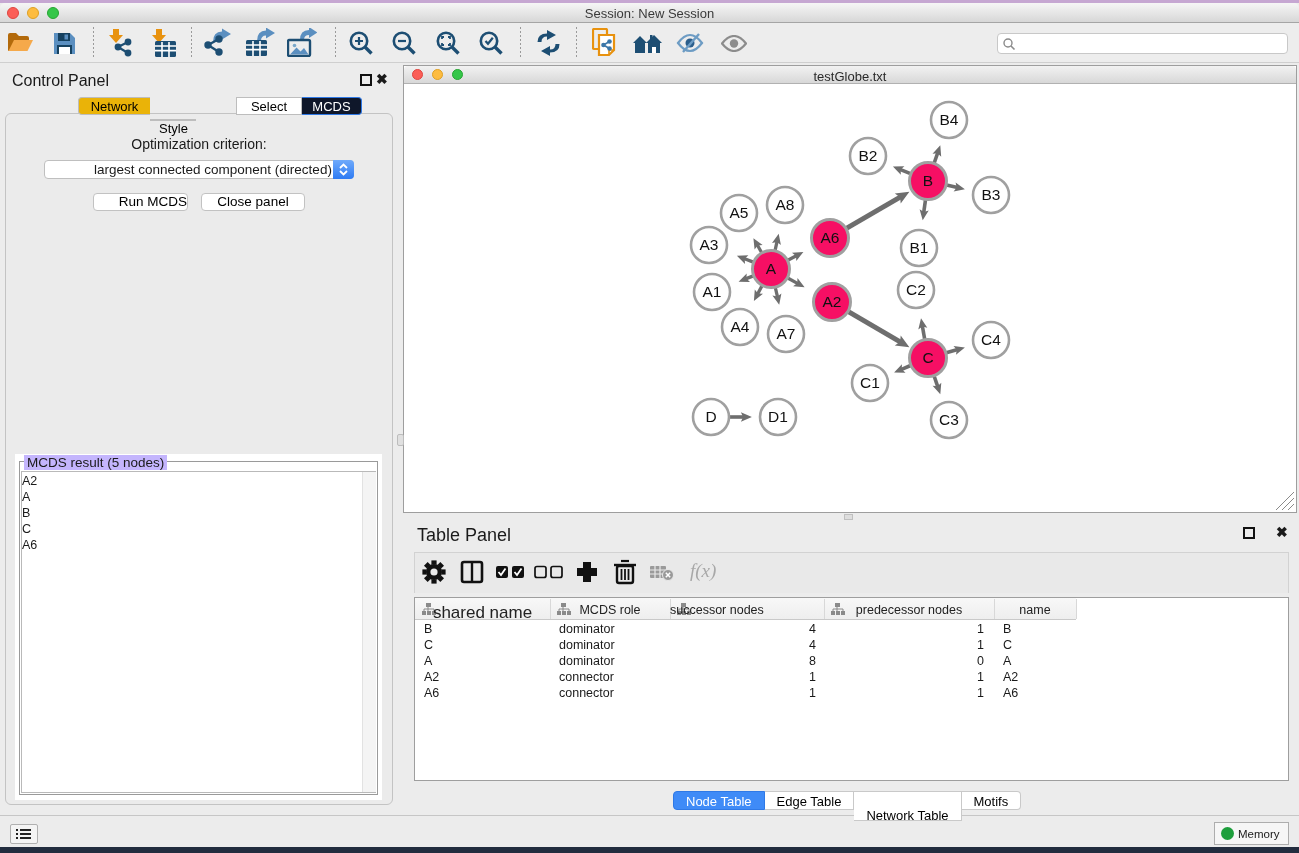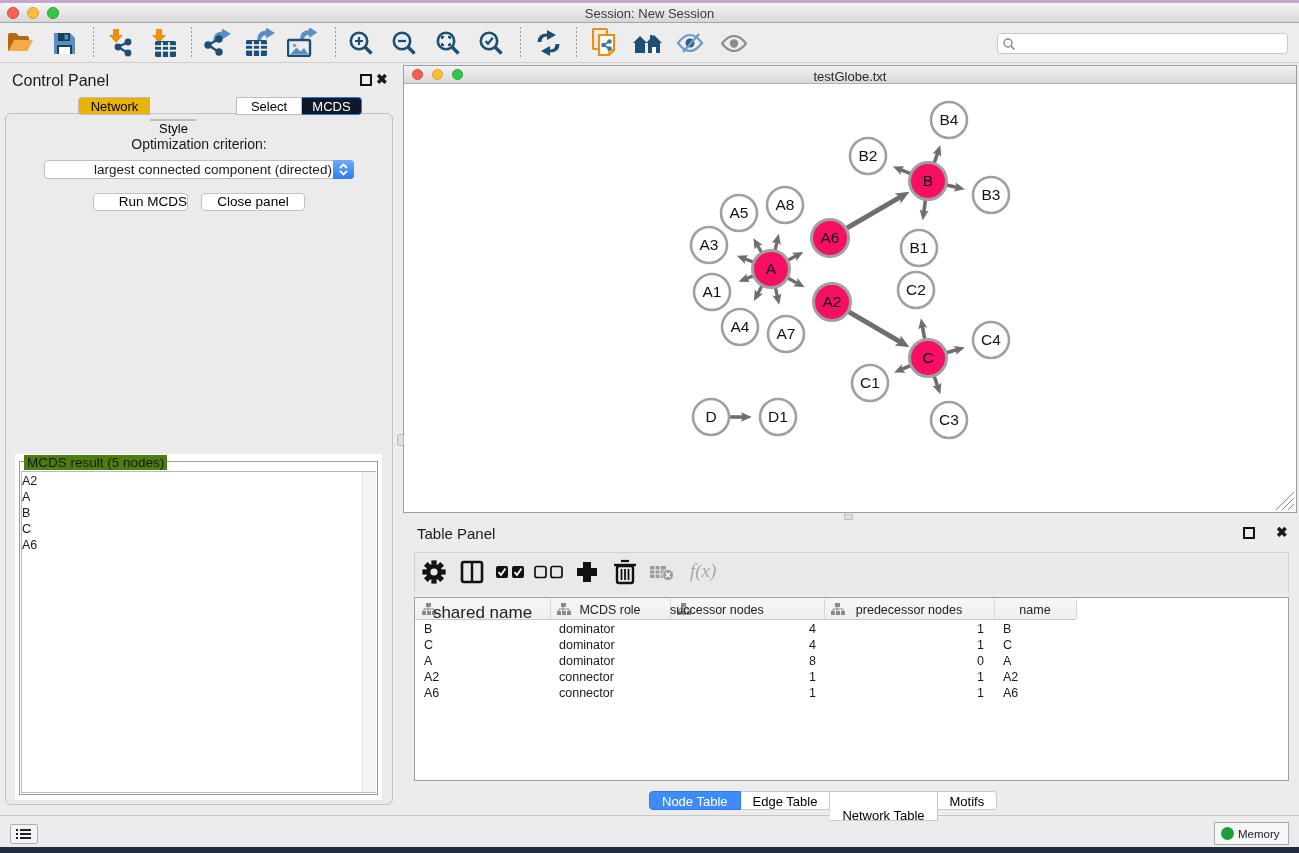--- a/index.html
+++ b/index.html
@@ -163,21 +163,21 @@
 <svg class="abs" style="left:333px;top:160px;" width="21" height="19">
     <path d="M7 8 L10.5 4.5 L14 8" stroke="#fff" stroke-width="1.8" fill="none"></path>
     <path d="M7 11 L10.5 14.5 L14 11" stroke="#fff" stroke-width="1.8" fill="none"></path>
   </svg>
 
 <div class="abs" style="left:93px;top:193px;width:95px;height:18px;background:#fff;border:1px solid #c2c2c2;border-radius:4px;box-sizing:border-box;text-align:right;font-size:13.5px;line-height:16px;">Run MCDS</div>
 <div class="abs" style="left:201px;top:193px;width:104px;height:18px;background:#fff;border:1px solid #c2c2c2;border-radius:4px;box-sizing:border-box;text-align:center;font-size:13.5px;line-height:16px;">Close panel</div>
 
 <div class="abs" style="left:15px;top:454px;width:367px;height:346px;background:#fff;"></div>
 <div class="abs" style="left:19px;top:461px;width:359px;height:334px;border:1px solid #9a9a9a;box-sizing:border-box;"></div>
-<div class="abs" style="left:24px;top:455px;background:#4d7c0f;padding:0 3px;font-size:13.5px;color:#1a1a1a;">MCDS result (5 nodes)</div>
+<div class="abs" style="left:24px;top:455px;background:#c4b5fd;padding:0 3px;font-size:13.5px;color:#1a1a1a;">MCDS result (5 nodes)</div>
 <div class="abs" style="left:21px;top:471px;width:355px;height:322px;background:#fff;border:1px solid #b9b9b9;box-sizing:border-box;"></div>
 <div class="abs" style="left:362px;top:472px;width:14px;height:320px;background:#f4f4f4;border-left:1px solid #e2e2e2;box-sizing:border-box;"></div>
 <div class="txt" style="left:22px;top:473px;font-size:12.5px;line-height:16px;">A2<br>A<br>B<br>C<br>A6</div>
 
 <div class="abs" style="left:0;top:815px;width:1299px;height:32px;background:#ececec;border-top:1px solid #c6c6c6;"></div>
 <div class="abs" style="left:10px;top:824px;width:28px;height:20px;background:#f4f4f4;border:1px solid #b0b0b0;border-radius:2px;box-sizing:border-box;"></div>
 <svg class="abs" style="left:16px;top:829px;" width="16" height="11">
     <g fill="#222">
       <rect x="0" y="0" width="2" height="2"></rect>
       <rect x="4" y="0" width="11" height="2"></rect>
@@ -286,21 +286,21 @@
     <g stroke="#8a8a8a" stroke-width="1">
       <line x1="4" y1="22" x2="22" y2="4"></line>
       <line x1="10" y1="22" x2="22" y2="10"></line>
       <line x1="16" y1="22" x2="22" y2="16"></line>
     </g>
   </svg>
 
 <div class="abs" style="left:397px;top:434px;width:7px;height:12px;background:#e0e0e0;border:1px solid #bdbdbd;border-radius:2px;box-sizing:border-box;"></div>
 <div class="abs" style="left:844px;top:514px;width:9px;height:6px;background:#dedede;border:1px solid #c0c0c0;box-sizing:border-box;"></div>
 
-<div class="txt" style="left:417px;top:525px;font-size:15px;">Table Panel</div>
+<div class="txt" style="left:417px;top:525px;font-size:18px;">Table Panel</div>
 <div class="abs" style="left:1243px;top:527px;width:8px;height:8px;border:2px solid #111;"></div>
 <div class="txt" style="left:1276px;top:524px;font-size:14px;font-weight:bold;">✖</div>
 
 <div class="abs" style="left:414px;top:552px;width:875px;height:41px;background:#e9e9e9;border:1px solid #d2d2d2;border-bottom:none;box-sizing:border-box;"></div>
 <div id="table-toolbar">
     <svg class="abs" style="left:414px;top:552px;" width="875" height="41" viewBox="414 552 875 41">
       <circle cx="434" cy="572" r="8" fill="#111"></circle>
       <rect x="-2.1" y="-2.6" width="4.2" height="5.2" fill="#111" transform="translate(443.5,572.0) rotate(0)"></rect>
       <rect x="-2.1" y="-2.6" width="4.2" height="5.2" fill="#111" transform="translate(440.7,578.7) rotate(45)"></rect>
       <rect x="-2.1" y="-2.6" width="4.2" height="5.2" fill="#111" transform="translate(434.0,581.5) rotate(90)"></rect>
@@ -409,18 +409,18 @@
     <div class="txt" style="left:716px;top:670px;width:100px;text-align:right;font-size:12.5px;">1</div>
     <div class="txt" style="left:884px;top:670px;width:100px;text-align:right;font-size:12.5px;">1</div>
     <div class="txt" style="left:1003px;top:670px;font-size:12.5px;">A2</div>
     <div class="txt" style="left:424px;top:686px;font-size:12.5px;">A6</div>
     <div class="txt" style="left:559px;top:686px;font-size:12.5px;">connector</div>
     <div class="txt" style="left:716px;top:686px;width:100px;text-align:right;font-size:12.5px;">1</div>
     <div class="txt" style="left:884px;top:686px;width:100px;text-align:right;font-size:12.5px;">1</div>
     <div class="txt" style="left:1003px;top:686px;font-size:12.5px;">A6</div>
   </div>
 
-<div class="abs" style="left:649px;top:791px;height:19px;display:flex;font-size:13px;">
+<div class="abs" style="left:673px;top:791px;height:19px;display:flex;font-size:13px;">
  <div style="background:#3f8bf7;color:#fff;border:1px solid #2f79e6;border-radius:4px 0 0 4px;padding:0 12px;line-height:19px;">Node Table</div>
  <div style="background:#fff;border:1px solid #c9c9c9;border-left:none;padding:0 12px;line-height:19px;">Edge Table</div>
  <div style="background:#fff;border:1px solid #c9c9c9;border-left:none;padding:14px 12px;line-height:19px;">Network Table</div>
  <div style="background:#fff;border:1px solid #c9c9c9;border-left:none;border-radius:0 4px 4px 0;padding:0 12px;line-height:19px;">Motifs</div>
 </div>
 
 </body></html>

